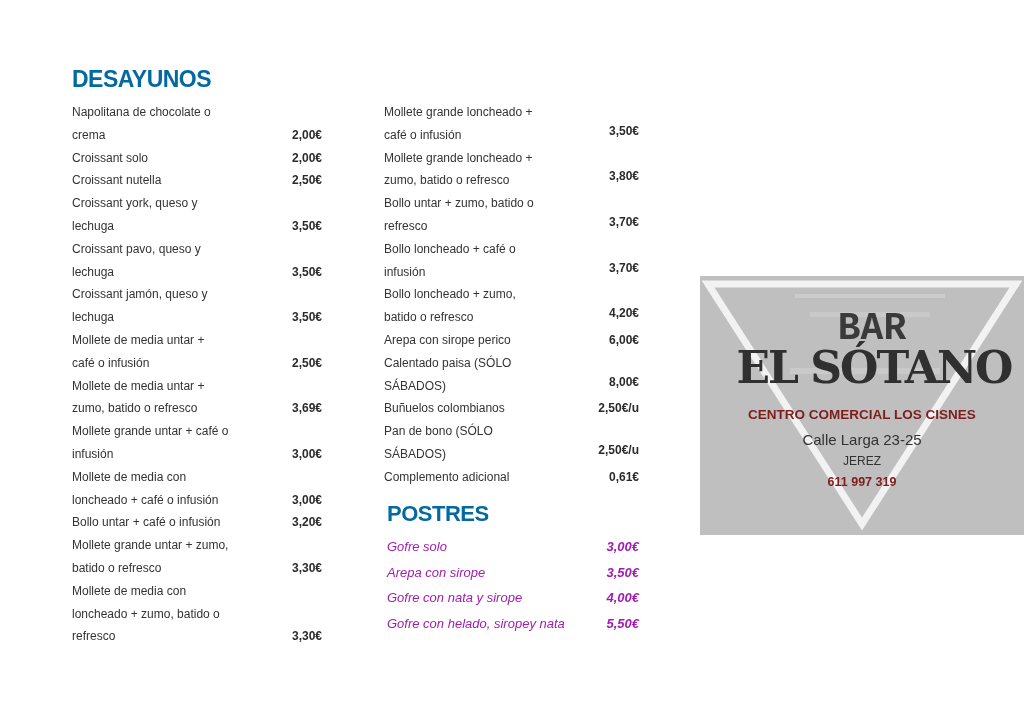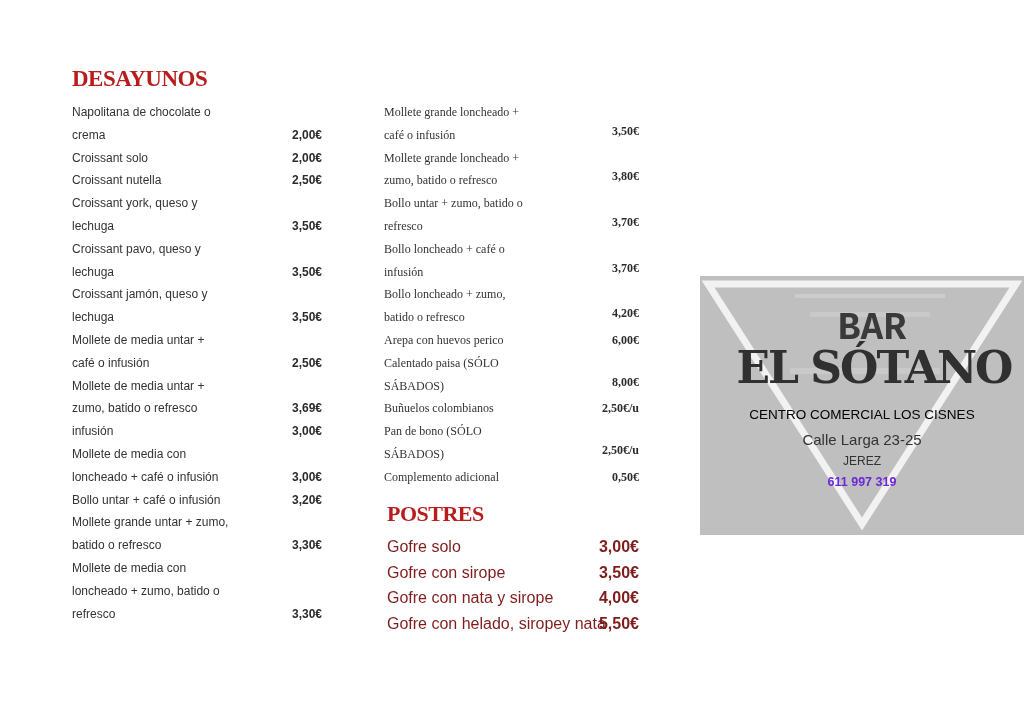--- a/index.html
+++ b/index.html
@@ -1,36 +1,36 @@
 <!DOCTYPE html>
 <html><head>
 <meta charset="utf-8">
 <style>
   html, body { margin:0; padding:0; }
   body { width:1024px; height:724px; background:#ffffff; position:relative; overflow:hidden;
          font-family:"Liberation Sans", sans-serif; color:#2b2b2b; }
-  .heading { position:absolute; font-family:Liberation Serif, serif; font-weight:bold;
-             color:#b91c1c; letter-spacing:-0.5px; }
+  .heading { position:absolute; font-family:Liberation Sans, sans-serif; font-weight:bold;
+             color:#0369a1; letter-spacing:-0.5px; }
   .col { position:absolute; }
   .row { position:relative; font-size:12px; line-height:22.8px; color:#333; }
   .row .name { display:block; }
   .row .price { position:absolute; right:0; bottom:0; font-weight:bold; color:#2b2b2b; }
-  .p-row { position:relative; font-size:16px; line-height:25.5px; color:#7f1d1d; }
+  .p-row { position:relative; font-size:13px; line-height:25.5px; color:#a21caf;font-style:italic; }
   .p-row .price { position:absolute; right:0; bottom:0; font-weight:bold; }
   .logo { position:absolute; left:700px; top:276px; width:324px; height:259px;
           background:#bfbfbf; overflow:hidden; }
   .logo svg { position:absolute; left:0; top:0; }
   .logo .t { position:absolute; left:0; width:324px; text-align:center; }
   .bar { top:31px; font-family:Liberation Mono, monospace; font-weight:bold; font-size:38px; color:#3a3a3a;padding-left:10px; }
   .name-big { top:66px; font-family:"DejaVu Serif", serif; font-weight:bold; font-size:44px;
               color:#303030; letter-spacing:-2px;padding-left:12px; }
-  .cc { top:131px; font-weight:normal; font-size:13.5px; color:#000000; }
+  .cc { top:131px; font-weight:bold; font-size:13.5px; color:#7f1d1d; }
   .street { top:155px; font-size:15px; color:#333; }
   .city { top:178px; font-size:12px; color:#333; }
-  .phone { top:199px; font-size:12.5px; font-weight:bold; color:#6d28d9; }
+  .phone { top:199px; font-size:12.5px; font-weight:bold; color:#7f1d1d; }
 </style>
 </head>
 <body>
 
 <div class="heading" style="left:72px; top:66px; font-size:23px;">DESAYUNOS</div>
 
 <div class="col" id="col-left" style="left:72px; top:101px; width:250px;">
     <div class="row">
       <span class="name">Napolitana de chocolate o</span>
       <span class="name">crema</span>
@@ -63,20 +63,21 @@
       <span class="name">Mollete de media untar +</span>
       <span class="name">café o infusión</span>
       <span class="price">2,50€</span>
     </div>
     <div class="row">
       <span class="name">Mollete de media untar +</span>
       <span class="name">zumo, batido o refresco</span>
       <span class="price">3,69€</span>
     </div>
     <div class="row">
+      <span class="name">Mollete grande untar + café o</span>
       <span class="name">infusión</span>
       <span class="price">3,00€</span>
     </div>
     <div class="row">
       <span class="name">Mollete de media con</span>
       <span class="name">loncheado + café o infusión</span>
       <span class="price">3,00€</span>
     </div>
     <div class="row">
       <span class="name">Bollo untar + café o infusión</span>
@@ -88,21 +89,21 @@
       <span class="price">3,30€</span>
     </div>
     <div class="row">
       <span class="name">Mollete de media con</span>
       <span class="name">loncheado + zumo, batido o</span>
       <span class="name">refresco</span>
       <span class="price">3,30€</span>
     </div>
   </div>
 
-<div class="col" id="col-right" style="left:384px; top:101px; width:255px;font-family:Liberation Serif, serif;">
+<div class="col" id="col-right" style="left:384px; top:101px; width:255px;">
     <div class="row">
       <span class="name">Mollete grande loncheado +</span>
       <span class="name">café o infusión</span>
       <span class="price" style="bottom: 4px;">3,50€</span>
     </div>
     <div class="row">
       <span class="name">Mollete grande loncheado +</span>
       <span class="name">zumo, batido o refresco</span>
       <span class="price" style="bottom: 4px;">3,80€</span>
     </div>
@@ -115,48 +116,48 @@
       <span class="name">Bollo loncheado + café o</span>
       <span class="name">infusión</span>
       <span class="price" style="bottom: 4px;">3,70€</span>
     </div>
     <div class="row">
       <span class="name">Bollo loncheado + zumo,</span>
       <span class="name">batido o refresco</span>
       <span class="price" style="bottom: 4px;">4,20€</span>
     </div>
     <div class="row">
-      <span class="name">Arepa con huevos perico</span>
+      <span class="name">Arepa con sirope perico</span>
       <span class="price">6,00€</span>
     </div>
     <div class="row">
       <span class="name">Calentado paisa (SÓLO</span>
       <span class="name">SÁBADOS)</span>
       <span class="price" style="bottom: 4px;">8,00€</span>
     </div>
     <div class="row">
       <span class="name">Buñuelos colombianos</span>
       <span class="price">2,50€/u</span>
     </div>
     <div class="row">
       <span class="name">Pan de bono (SÓLO</span>
       <span class="name">SÁBADOS)</span>
       <span class="price" style="bottom: 4px;">2,50€/u</span>
     </div>
     <div class="row">
       <span class="name">Complemento adicional</span>
-      <span class="price">0,50€</span>
+      <span class="price">0,61€</span>
     </div>
   </div>
 
 <div class="heading" style="left:387px; top:501px; font-size:22px;">POSTRES</div>
 
 <div class="col" id="col-postres" style="left:387px; top:534px; width:252px;">
     <div class="p-row"><span class="name">Gofre solo</span><span class="price">3,00€</span></div>
-    <div class="p-row"><span class="name">Gofre con sirope</span><span class="price">3,50€</span></div>
+    <div class="p-row"><span class="name">Arepa con sirope</span><span class="price">3,50€</span></div>
     <div class="p-row"><span class="name">Gofre con nata y sirope</span><span class="price">4,00€</span></div>
     <div class="p-row"><span class="name">Gofre con helado, sirope</span><span class="name">y nata</span><span class="price">5,50€</span></div>
   </div>
 
 <div class="logo">
   <svg width="324" height="259">
     <rect x="95" y="18" width="150" height="4" fill="#d6d6d6" opacity="0.6"></rect>
     <rect x="110" y="36" width="120" height="5" fill="#d0d0d0" opacity="0.6"></rect>
     <rect x="90" y="92" width="150" height="6" fill="#d0d0d0" opacity="0.6"></rect>
     <polygon points="8,8 316,8 162,248" fill="none" stroke="#f2f2f2" stroke-width="7" stroke-linejoin="miter"></polygon>

